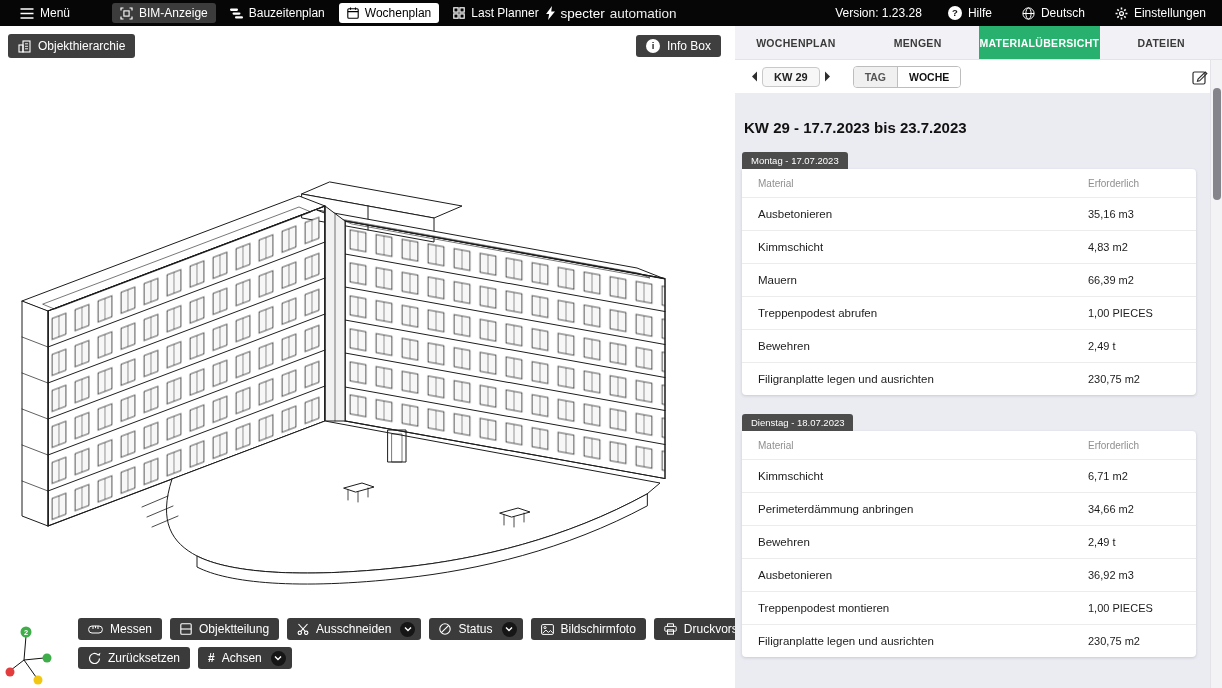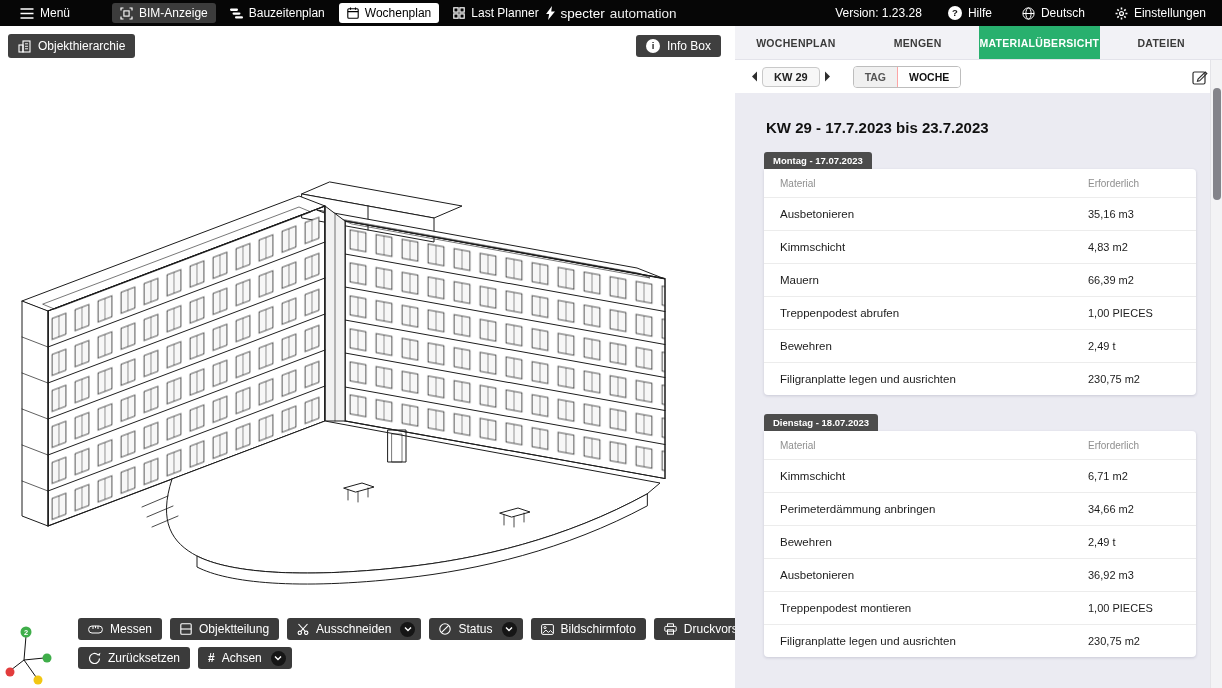--- a/index.html
+++ b/index.html
@@ -39,24 +39,24 @@
   .tab{flex:1;display:flex;align-items:center;justify-content:center;font-size:10.5px;letter-spacing:.3px;color:#3a3a3a;font-weight:600;border:none;background:transparent;font-family:inherit;cursor:pointer;white-space:nowrap}
   .tab.active{background:var(--accent-green,#28b06e);color:#fff}
   .controls{height:33px;background:#fff;display:flex;align-items:center;padding:0 12px;flex:none}
   .arrow-btn{background:none;border:none;display:inline-flex;padding:2px 4px;cursor:pointer;color:#2e2e2e}
   .chip{border:1px solid #c9c9c9;background:#f7f7f7;border-radius:4px;padding:3px 11px;font-size:11px;font-weight:600;color:#222;font-family:inherit;cursor:pointer}
   .seg{display:flex;border:1px solid #bdbdbd;border-radius:4px;overflow:hidden;margin-left:18px}
   .seg button{border:none;background:#f0f0f0;padding:4px 11px;font-size:10.5px;font-weight:700;color:#555;font-family:inherit;cursor:pointer}
   .seg button + button{border-left:1px solid #fca5a5}
   .seg button.active{background:#fff;color:#111}
   .edit-btn{margin-left:auto;background:none;border:none;display:inline-flex;padding:2px;cursor:pointer;color:#2e2e2e}
-  .content{flex:1;overflow:hidden;padding:12px 26px 0 29px;position:relative}
+  .content{flex:1;overflow:hidden;padding:12px 26px 0 7px;position:relative}
   .content h2{font-size:15px;font-weight:700;color:#111;margin:14px 0 14px 2px}
   .day{margin-bottom:17px}
-  .badge{display:inline-block;background:var(--badge-bg,#4c4c4c);color:#fff;font-size:9.5px;font-weight:700;padding:3px 9px;border-radius:3px 3px 0 0}
+  .badge{display:inline-block;background:var(--badge-bg,#4c4c4c);color:#fff;font-size:9.5px;font-weight:400;padding:3px 9px;border-radius:3px 3px 0 0}
   .card{background:#fff;border-radius:0 4px 4px 4px;box-shadow:0 1px 3px rgba(50,50,90,.18)}
   .thead{display:flex;padding:9px 16px 8px;border-bottom:1px solid #ececec}
   .thead span{font-size:10px;color:#8f8f8f}
   .c-mat{flex:1;padding-right:10px}
   .c-req{width:92px;flex:none}
   .trow{display:flex;align-items:center;padding:10px 16px;border-bottom:1px solid #ececec;font-size:11.5px;color:#1c1c1c}
   .trow:last-child{border-bottom:none}
   .trow .c-req{font-size:11px}
   .scrollbar{position:absolute;top:34px;right:0;bottom:0;width:12px;background:#f3f3f5;border-left:1px solid #e4e4e8;z-index:6}
   .thumb{position:absolute;top:28px;left:2px;width:8px;height:112px;background:#84848a;border-radius:4px;cursor:pointer}

